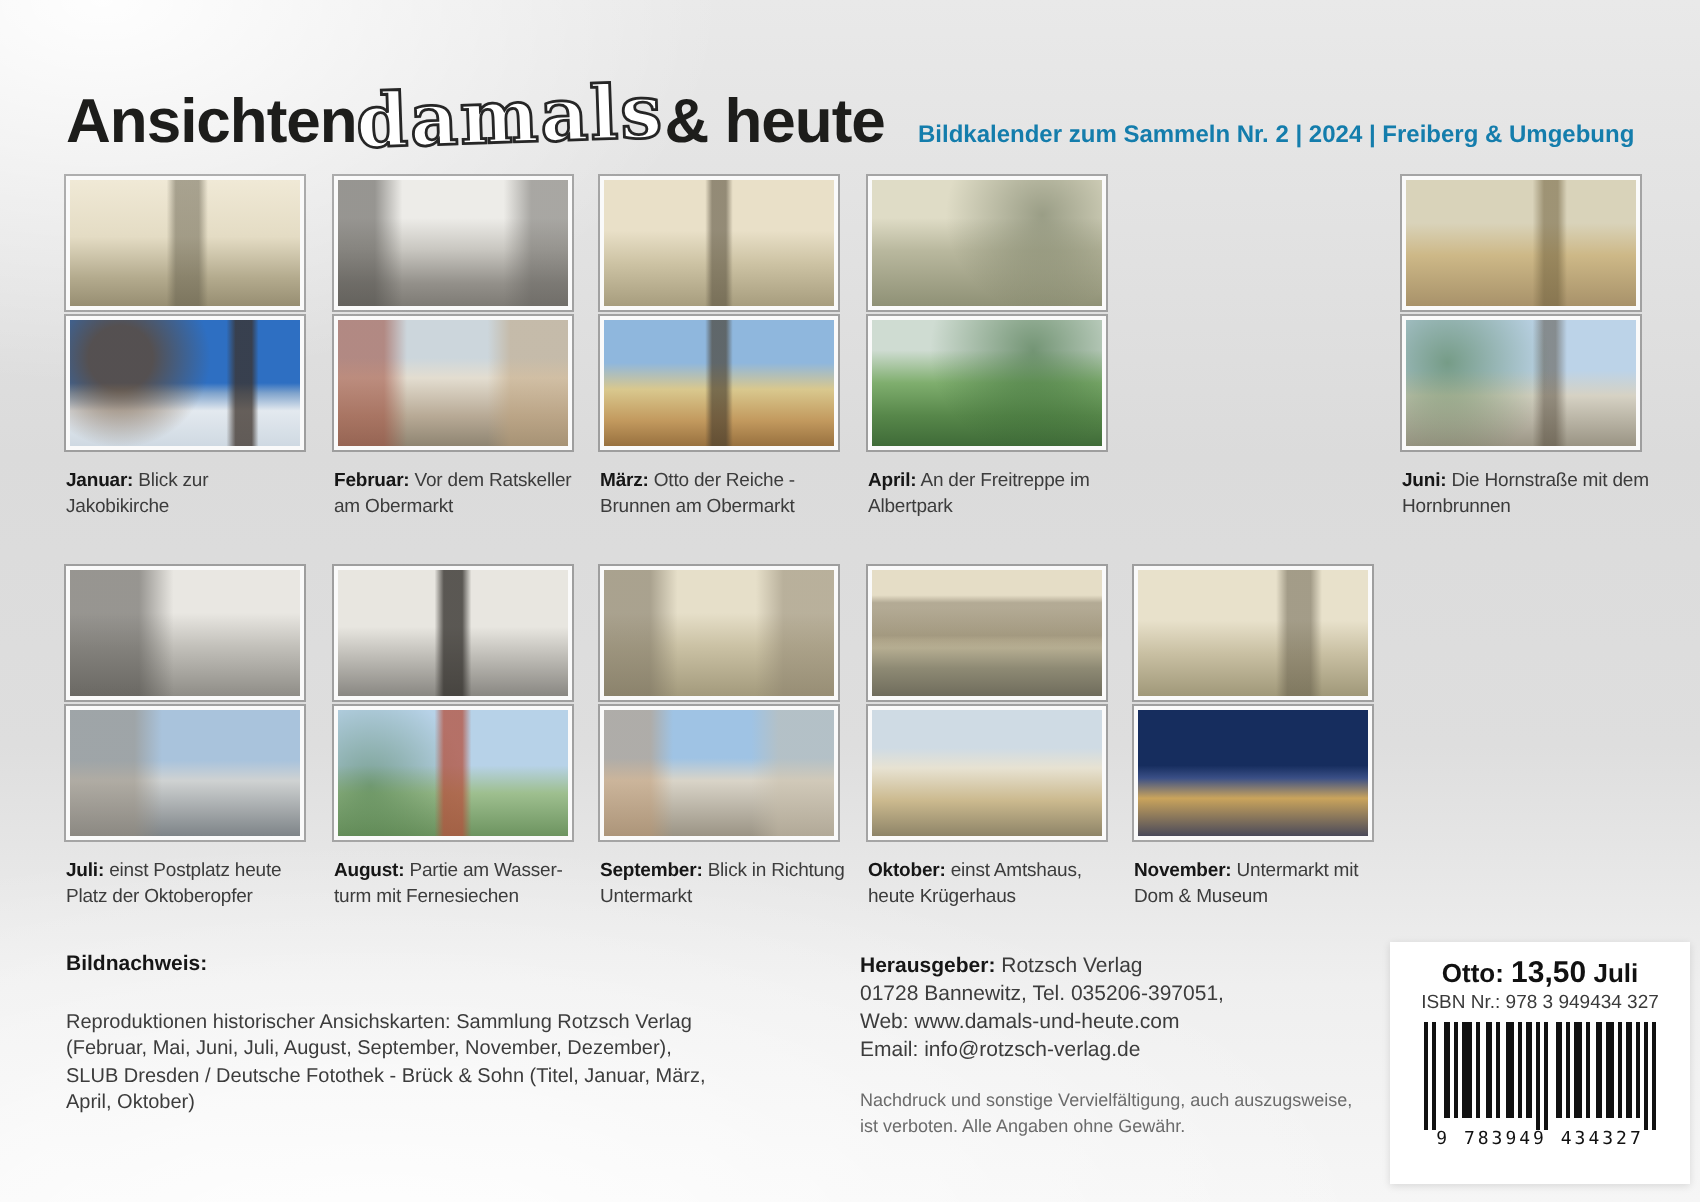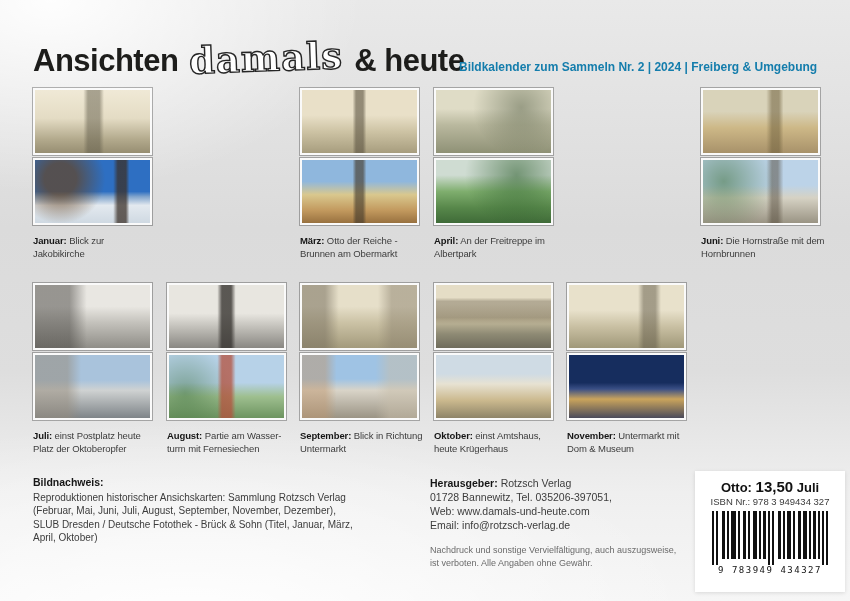--- a/index.html
+++ b/index.html
@@ -4,21 +4,21 @@
 <style>
   html,body{margin:0;padding:0;background:#fff;}
   body{width:850px;height:601px;font-family:"Liberation Sans",sans-serif;overflow:hidden;}
   .page{position:relative;width:850px;height:601px;
     background:
       radial-gradient(ellipse 520px 320px at 6% 0%, rgba(255,255,255,.95), rgba(255,255,255,0) 60%),
       radial-gradient(ellipse 760px 300px at 22% 104%, rgba(255,255,255,.92), rgba(255,255,255,0) 68%),
       linear-gradient(180deg,#e9e9e9 0%,#dbdbdb 38%,#dedede 62%,#efefef 82%,#f6f6f6 100%);}
 
   
-  .title{position:absolute;left:33px;top:36px;display:flex;align-items:baseline;gap:11px;
+  .title{position:absolute;left:33px;top:36px;display:flex;align-items:baseline;
     font-size:31px;font-weight:700;color:#1d1d1b;letter-spacing:-.5px;white-space:nowrap;}
   .damals{font-family:"DejaVu Serif",serif;font-size:37px;font-weight:700;color:#ffffff;
     -webkit-text-stroke:1.4px #262626;text-shadow:0 0 1px #444;transform:rotate(-2deg);letter-spacing:1px;}
   .subtitle{position:absolute;left:459px;top:60px;width:370px;font-size:12px;font-weight:700;color:#147dac;}
 
   
   .month{position:absolute;width:125px;margin:0;}
   .m1{left:33px;top:88px}.m2{left:167px;top:88px}.m3{left:300px;top:88px}
   .m4{left:434px;top:88px}.m5{left:567px;top:88px}.m6{left:701px;top:88px}
   .m7{left:33px;top:283px}.m8{left:167px;top:283px}.m9{left:300px;top:283px}
@@ -49,21 +49,21 @@
   .p9b{background:linear-gradient(90deg,rgba(190,150,110,.5) 0 20%,transparent 30% 64%,rgba(200,190,170,.5) 76% 100%),linear-gradient(180deg,#9fc3e4 0 38%,#d9d4c8 56%,#9b9485 100%);}
   .p10a{background:linear-gradient(0deg,transparent 38%,rgba(110,100,80,.42) 48% 74%,transparent 80%),linear-gradient(180deg,#e5ddc6 0 30%,#c6bc9e 55%,#8e8a74 78%,#6f6c5c 100%);}
   .p10b{background:linear-gradient(180deg,#cfdbe4 0 30%,#e7e2d2 46%,#cbb98e 72%,#8e8468 100%);}
   .p11a{background:linear-gradient(90deg,transparent 60%,rgba(95,88,70,.5) 65% 75%,transparent 80%),linear-gradient(180deg,#e8e1cb 0 40%,#c9c0a3 66%,#a09879 100%);}
   .p11b{background:linear-gradient(180deg,#162d5e 0 44%,#3a4f86 54%,#caa45c 70%,#4a4a5a 100%);}
   .p12a{background:linear-gradient(90deg,transparent 30%,rgba(100,92,72,.5) 34% 42%,transparent 46%),linear-gradient(180deg,#eae3cd 0 40%,#cdc4a6 66%,#a49b7d 100%);}
   .p12b{background:radial-gradient(circle at 82% 68%,rgba(30,90,40,.65) 0 12%,transparent 34%),linear-gradient(90deg,transparent 30%,rgba(90,80,65,.5) 34% 42%,transparent 46%),linear-gradient(180deg,#a9c4de 0 40%,#d9d2c0 60%,#948c78 100%);}
 
   
   .credits{position:absolute;left:33px;top:476px;width:395px;font-size:10px;line-height:13.5px;color:#3c3c3c;}
-  .credits .hd{font-weight:700;font-size:10.5px;color:#161616;margin-bottom:1px;}
+  .credits .hd{font-weight:700;font-size:10.5px;color:#161616;margin-bottom:15px;}
   .credits .tx{white-space:pre-line;}
   .pub{position:absolute;left:430px;top:476px;width:265px;font-size:10.5px;line-height:14px;color:#3c3c3c;}
   .pub b{color:#161616;}
   .legal{position:absolute;left:430px;top:544px;width:280px;font-size:9px;line-height:12.5px;color:#6b6b6b;white-space:pre-line;}
   .pricebox{position:absolute;left:695px;top:471px;width:150px;height:121px;background:#ffffff;
     box-shadow:0 1px 4px rgba(0,0,0,.12);text-align:center;}
   .price{margin-top:7px;font-size:13px;font-weight:700;color:#111;}
   .price .val{font-size:15px;}
   .isbn{font-size:9.5px;color:#3a3a3a;margin-top:1px;}
   .barcode{width:122px;margin:4px auto 0;}
@@ -80,20 +80,26 @@
     <span class="damals">damals</span>
     <span>&amp; heute</span>
   </div>
   <div class="subtitle">Bildkalender zum Sammeln Nr. 2 | 2024 | Freiberg &amp; Umgebung</div>
 
   <figure class="month m1">
     <div class="photo p1a"></div>
     <div class="photo p1b"></div>
     <figcaption><b>Januar:</b>
       <span>Blick zur Jakobikirche</span></figcaption>
+  </figure>
+  <figure class="month m2">
+    <div class="photo p2a"></div>
+    <div class="photo p2b"></div>
+    <figcaption><b>Februar:</b>
+      <span>Vor dem Rats­keller am Obermarkt</span></figcaption>
   </figure>
   <figure class="month m3">
     <div class="photo p3a"></div>
     <div class="photo p3b"></div>
     <figcaption><b>März:</b>
       <span>Otto der Reiche - Brunnen am Obermarkt</span></figcaption>
   </figure>
   <figure class="month m4">
     <div class="photo p4a"></div>
     <div class="photo p4b"></div>

